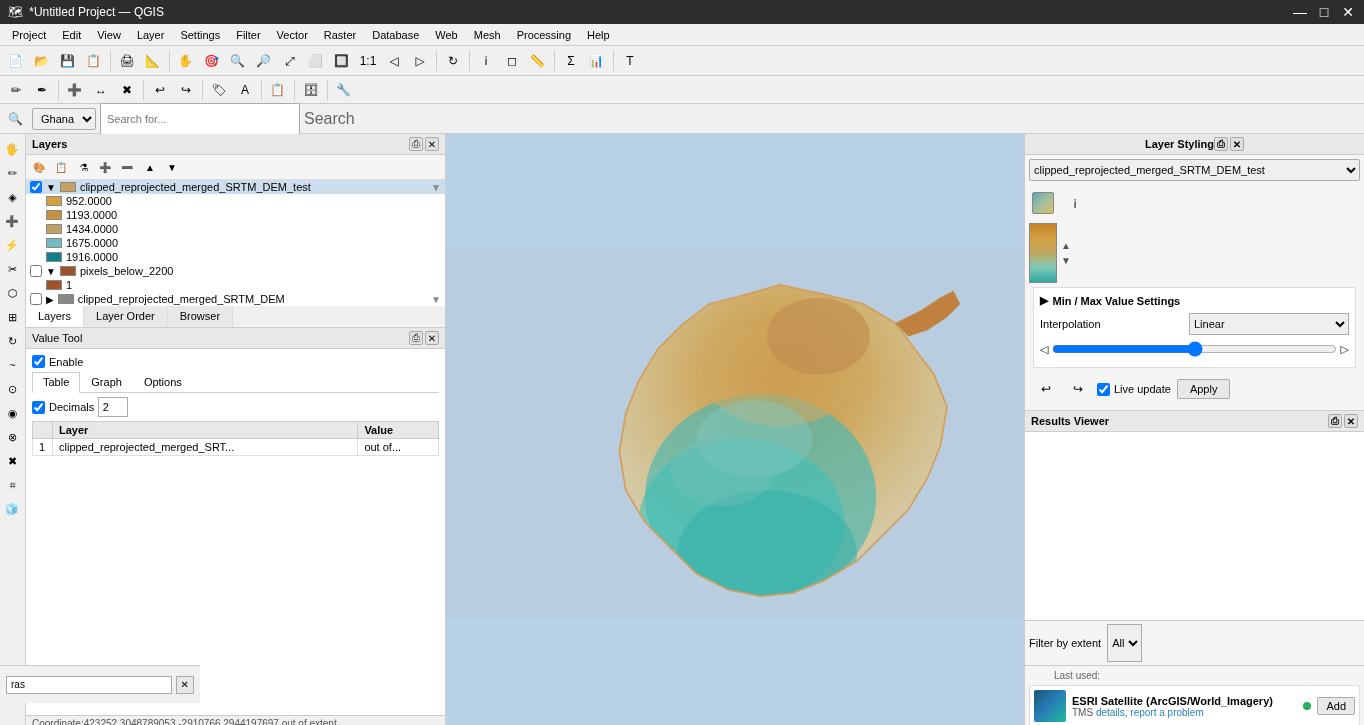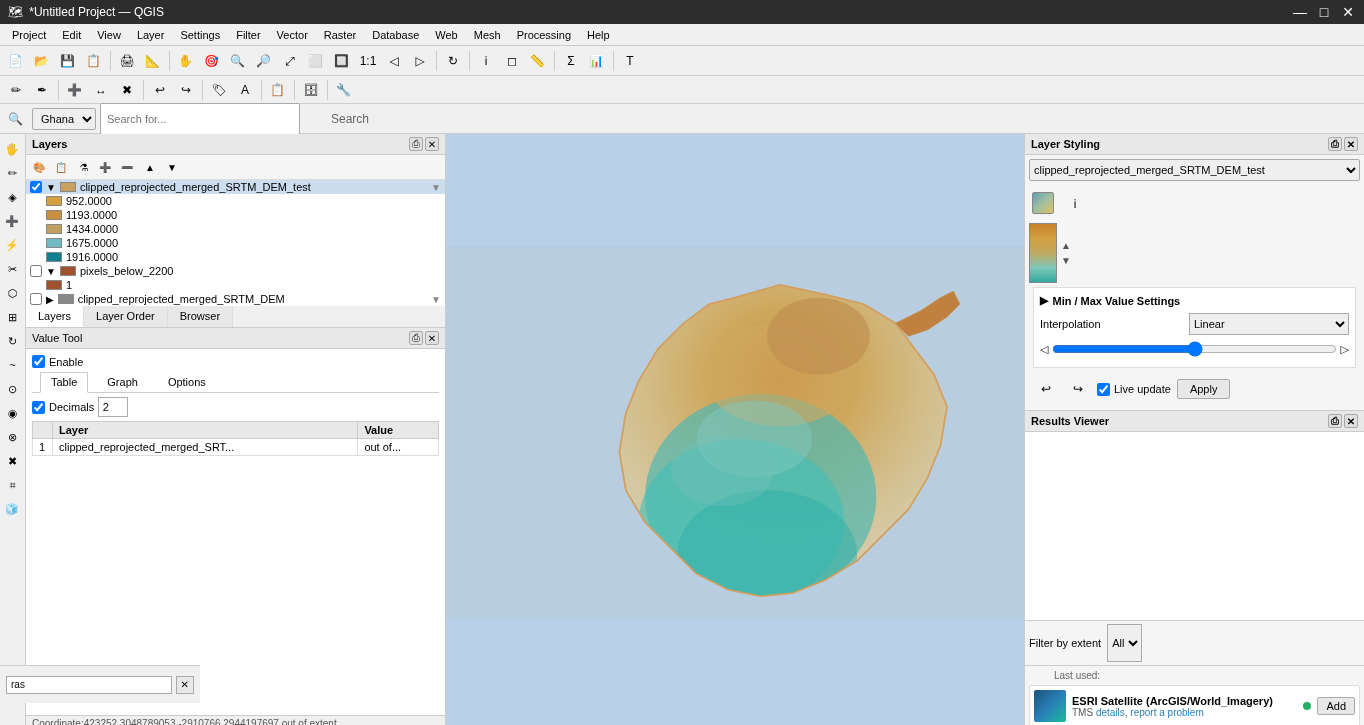--- a/index.html
+++ b/index.html
@@ -51,37 +51,37 @@
     
     #tab-bar { display: flex; border-bottom: 1px solid #ccc; background: #f0f0f0; }
     .tab { padding: 4px 12px; cursor: pointer; font-size: 11px; border-right: 1px solid #ddd; background: #e8e8e8; }
     .tab.active { background: #fff; border-bottom: 1px solid #fff; }
 
     
     #value-tool { flex: 1; background: #fff; display: flex; flex-direction: column; }
     #value-tool-header { background: #e8e8e8; border-bottom: 1px solid #ccc; padding: 3px 6px; display: flex; align-items: center; justify-content: space-between; }
     #value-tool-content { padding: 6px; flex: 1; display: flex; flex-direction: column; gap: 4px; }
     #value-tool-tabs { display: flex; border-bottom: 1px solid #ccc; }
-    .vt-tab { padding: 3px 10px; cursor: pointer; font-size: 11px; border: 1px solid transparent; margin-left: 8px; }
+    .vt-tab { padding: 3px 10px; cursor: pointer; font-size: 11px; border: 1px solid transparent; }
     .vt-tab.active { background: #fff; border: 1px solid #ccc; border-bottom: 1px solid #fff; margin-bottom: -1px; }
     .enable-row { display: flex; align-items: center; gap: 4px; font-size: 11px; }
     .decimals-row { display: flex; align-items: center; gap: 4px; font-size: 11px; }
     
     
     #value-table { width: 100%; border-collapse: collapse; font-size: 11px; }
     #value-table th { background: #e8e8e8; border: 1px solid #ccc; padding: 2px 6px; text-align: left; }
     #value-table td { border: 1px solid #ddd; padding: 2px 6px; }
     #value-table tr:nth-child(even) { background: #f8f8f8; }
 
     
     #map-area { flex: 1; background: #b8d0e8; position: relative; overflow: hidden; }
 
     
     #right-panel { width: 340px; display: flex; flex-direction: column; border-left: 1px solid #ccc; background: #f5f5f5; }
-    #layer-styling-header { background: #e8e8e8; border-bottom: 1px solid #ccc; padding: 3px 6px; display: flex; align-items: center; justify-content: space-between; font-weight: bold; font-size: 11px; }
+    #layer-styling-header { background: #e8e8e8; border-bottom: 1px solid #ccc; padding: 3px 6px; display: flex; align-items: center; justify-content: center; font-weight: bold; font-size: 11px; }
     #layer-styling-content { padding: 4px; flex: 0 0 auto; }
     .layer-select-row { display: flex; align-items: center; gap: 4px; margin-bottom: 6px; }
     .layer-select { width: 100%; height: 22px; font-size: 11px; border: 1px solid #aaa; border-radius: 2px; }
     .styling-row { display: flex; align-items: center; gap: 4px; margin-bottom: 4px; }
     
     
     .interp-section { background: #fff; border: 1px solid #ddd; padding: 6px; margin: 4px; }
     .section-title { font-weight: bold; display: flex; align-items: center; gap: 4px; margin-bottom: 6px; font-size: 11px; cursor: pointer; }
     .interp-row { display: flex; align-items: center; justify-content: space-between; margin-bottom: 6px; }
     .interp-label { font-size: 11px; }
@@ -202,21 +202,21 @@
   <div class="tb-sep"></div>
   <div class="tb-btn">🔧</div>
 </div>
 
 <div id="search-toolbar">
   <div class="tb-btn">🔍</div>
   <select class="location-select">
     <option>Ghana</option>
   </select>
   <input class="search-input" type="text" placeholder="Search for..." style="">
-  <span style="font-size:12px; color:#666;margin-left:27px;">Search</span>
+  <span style="font-size:16px; color:#666;">Search</span>
 </div>
 
 <div id="main">
 
   <div id="left-toolbar">
     <div class="lt-btn">🖐</div>
     <div class="lt-btn">✏</div>
     <div class="lt-btn">◈</div>
     <div class="lt-btn">➕</div>
     <div class="lt-btn">⚡</div>

